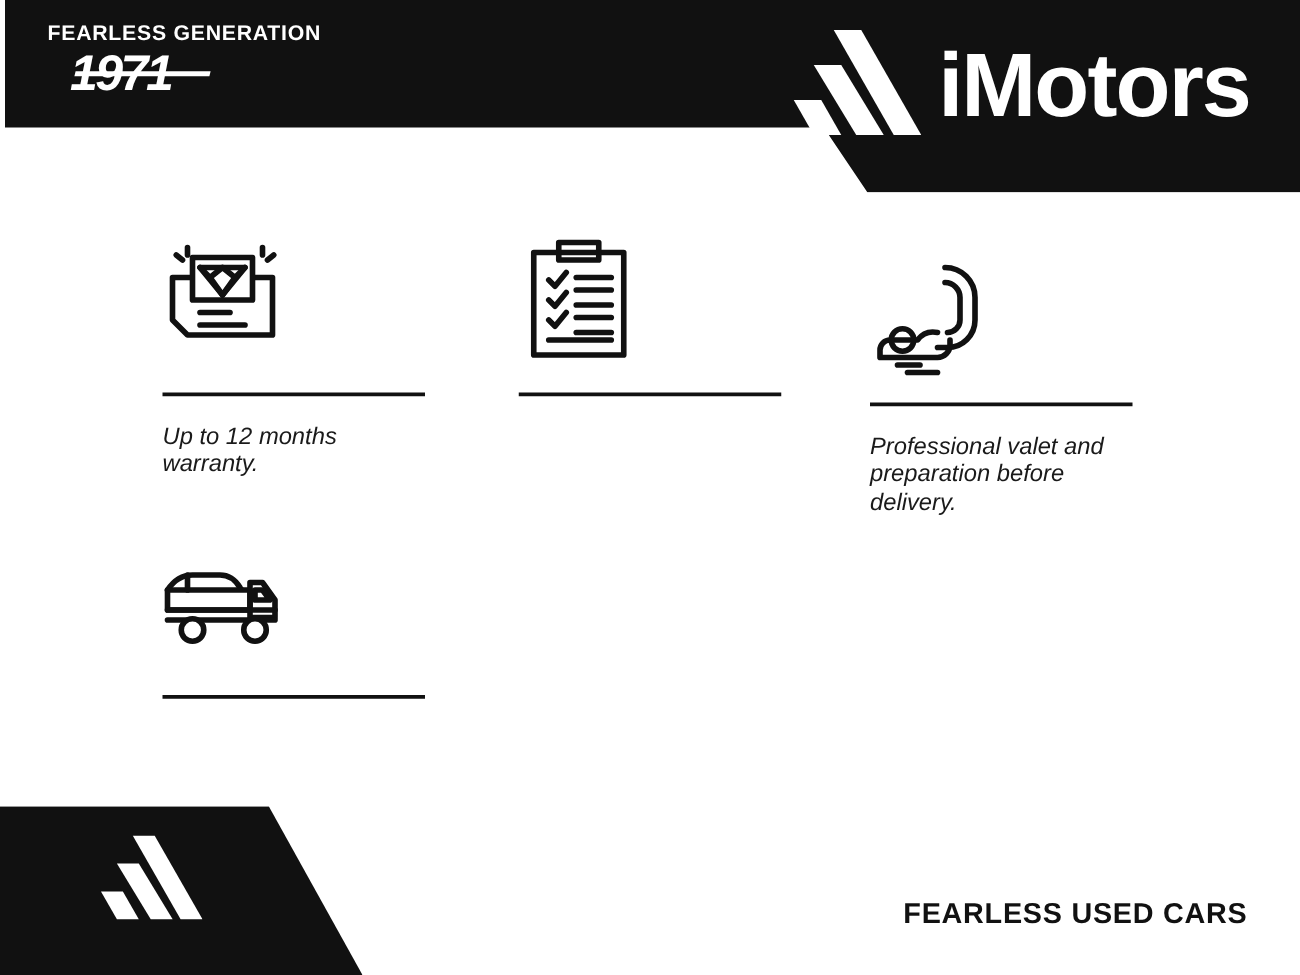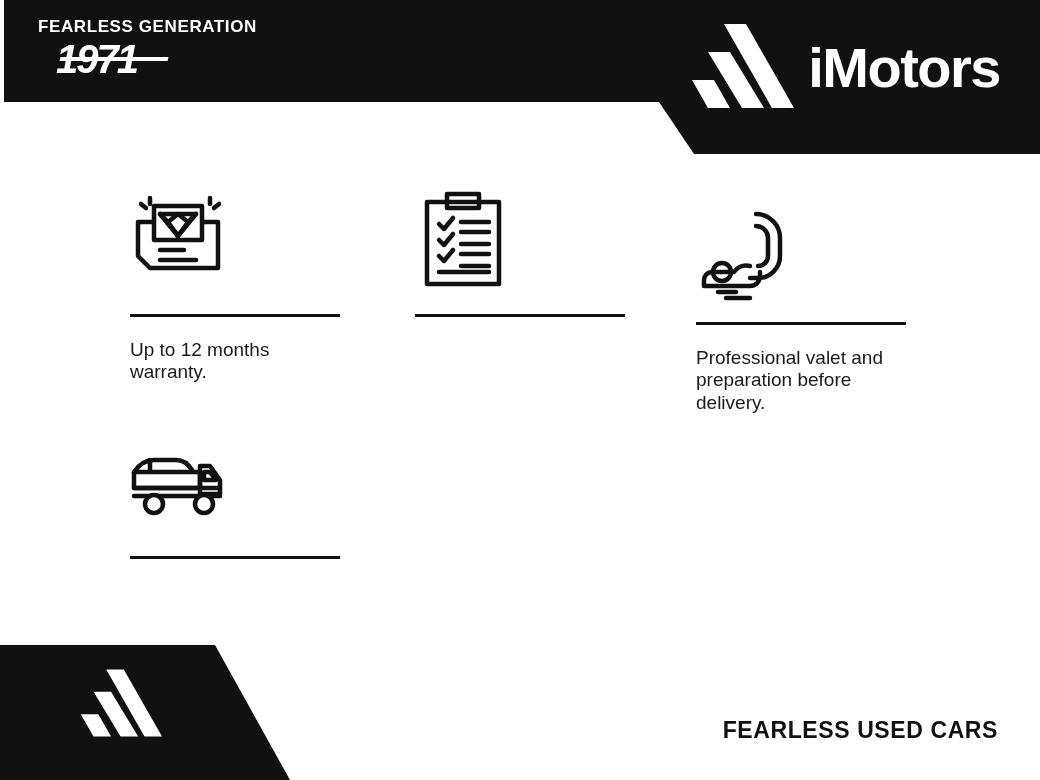--- a/index.html
+++ b/index.html
@@ -72,38 +72,39 @@
     position: absolute;
     top: 24px;
     right: 44px;
     display: flex;
     align-items: center;
     gap: 14px;
   }
   .brand-right .logo-mark { display: block; }
   .brand-right .wordmark {
     color: #ffffff;
-    font-size: 56px;
+    font-size: 72px;
     font-weight: bold;
     letter-spacing: -1.5px;
     line-height: 1;
   }
 
   
   .features {
     position: absolute;
     top: 180px;
     left: 130px;
     width: 790px;
     display: grid;
     grid-template-columns: 285px 281px 224px;
     row-gap: 0px;
   }
   .feature {
     padding-right: 20px;
+    font-style: italic;
   }
   .feature-icon {
     height: 120px;
     display: flex;
     align-items: center;
     justify-content: flex-start;
   }
   .feature-rule {
     width: 210px;
     height: 3px;

